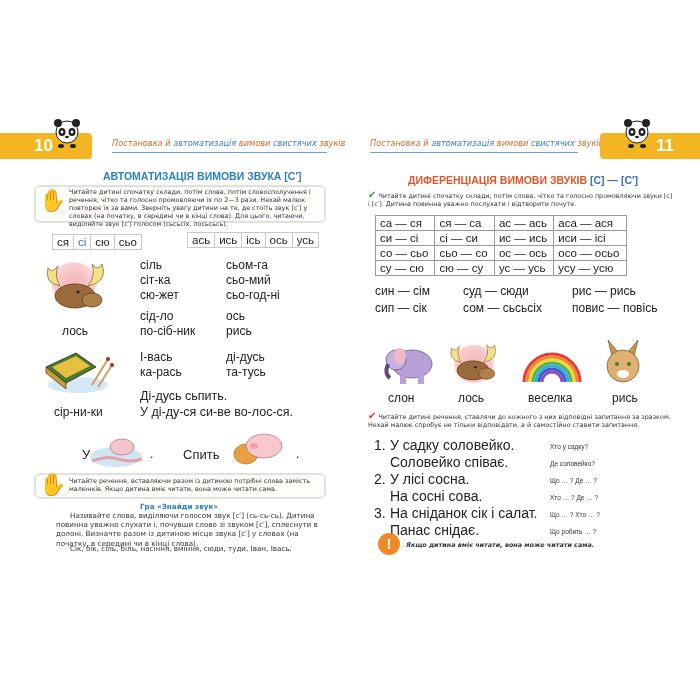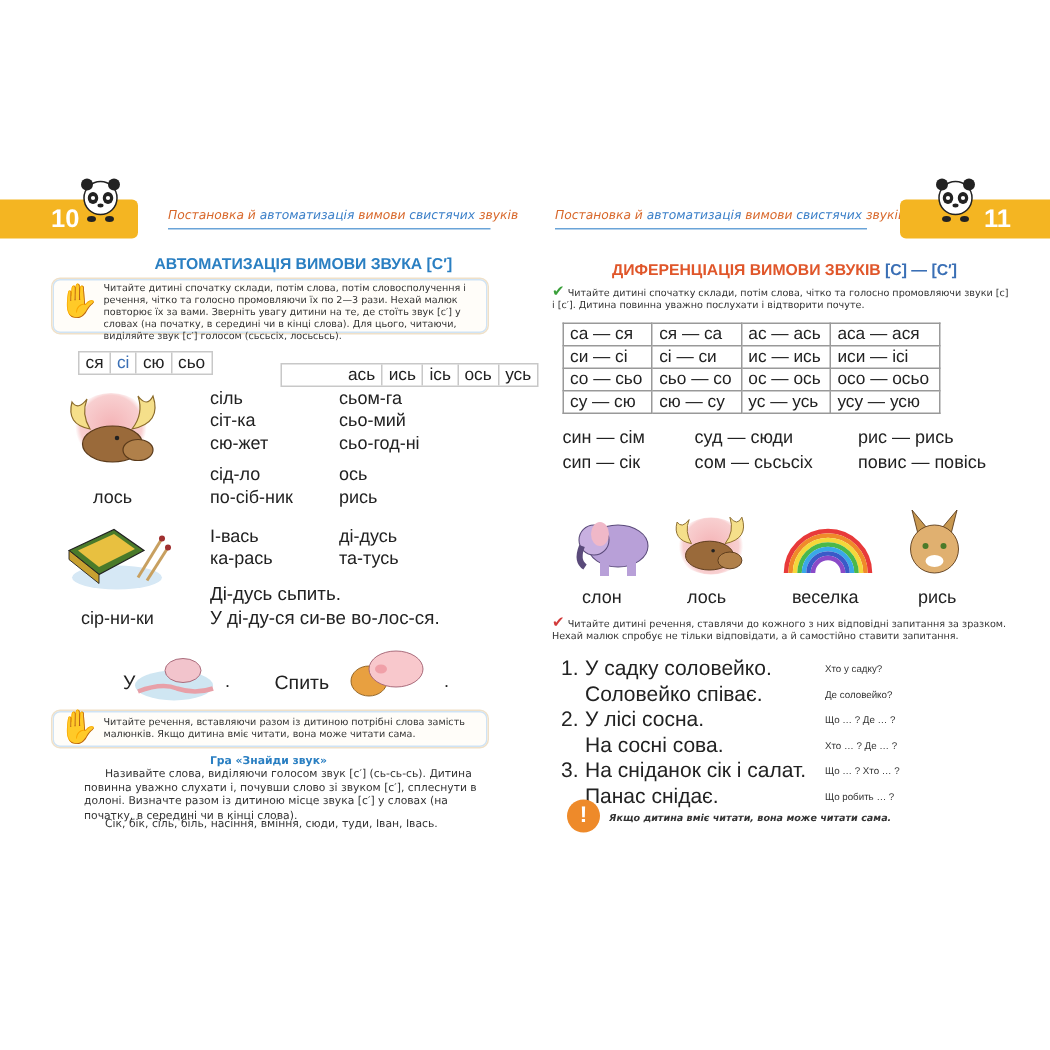--- a/index.html
+++ b/index.html
@@ -65,21 +65,21 @@
     <div class="hand" style="left:4px;top:2px;">✋</div>
     <div class="note-text" style="position:absolute;left:34px;top:2px;width:252px;">Читайте дитині спочатку склади, потім слова, потім словосполучення і речення, чітко та голосно промовляючи їх по 2—3 рази. Нехай малюк повторює їх за вами. Зверніть увагу дитини на те, де стоїть звук [с′] у словах (на початку, в середині чи в кінці слова). Для цього, читаючи, виділяйте звук [с′] голосом (сьсьсіх, лосьсьсь).</div>
   </div>
 
   <div class="syl" style="left:52px;top:234px;">
     <span>ся</span>
     <span class="s">сі</span>
     <span>сю</span>
     <span>сьо</span>
   </div>
-  <div class="syl" style="left:187px;top:242px;padding-left:40px;">
+  <div class="syl" style="left:187px;top:232px;">
     <span>ась</span>
     <span>ись</span>
     <span>ісь</span>
     <span>ось</span>
     <span>усь</span>
   </div>
 
   <div class="pic" style="left:48px;top:262px;width:52px;height:44px;background:radial-gradient(circle,#f4b3b6 0%,#f8cfd0 60%,transparent 70%);"></div>
   <svg style="position:absolute;left:40px;top:258px;" width="70" height="60" viewBox="0 0 70 60">
     <path d="M8 10 Q4 25 20 28 Q14 18 18 8 Q12 16 8 10Z" fill="#f5df8a" stroke="#8a6a2a" stroke-width="0.8"></path>

